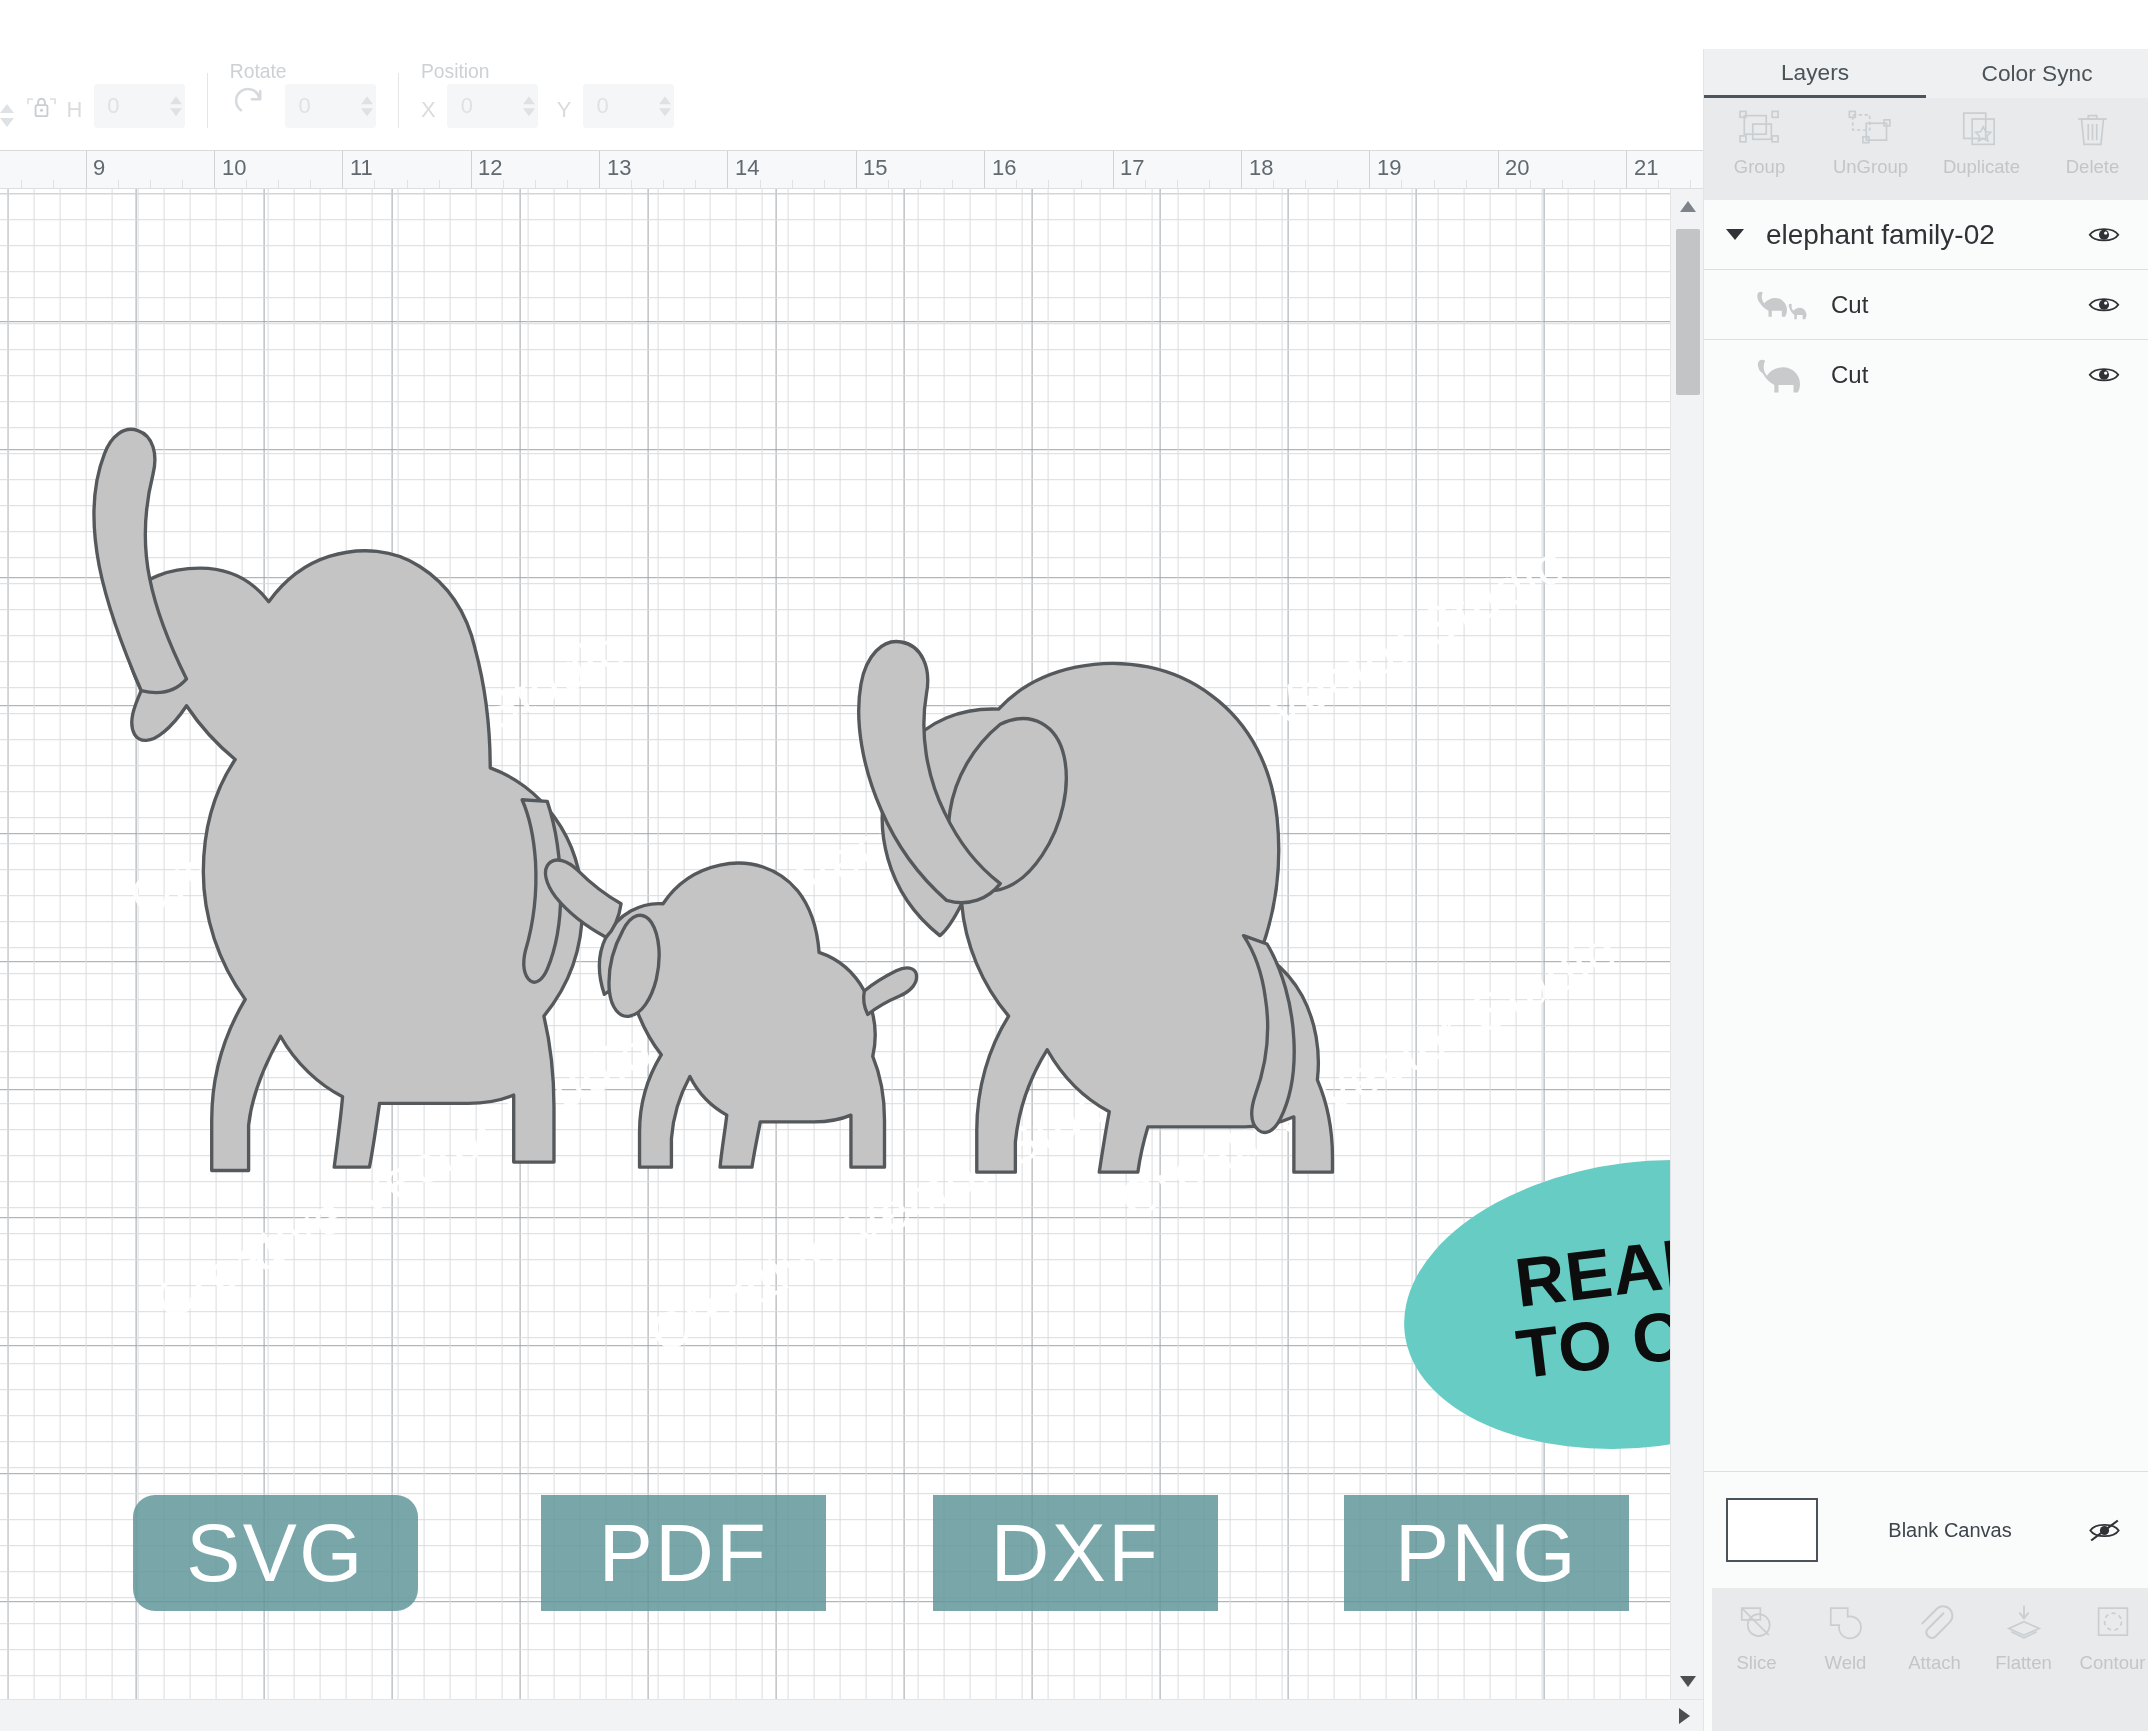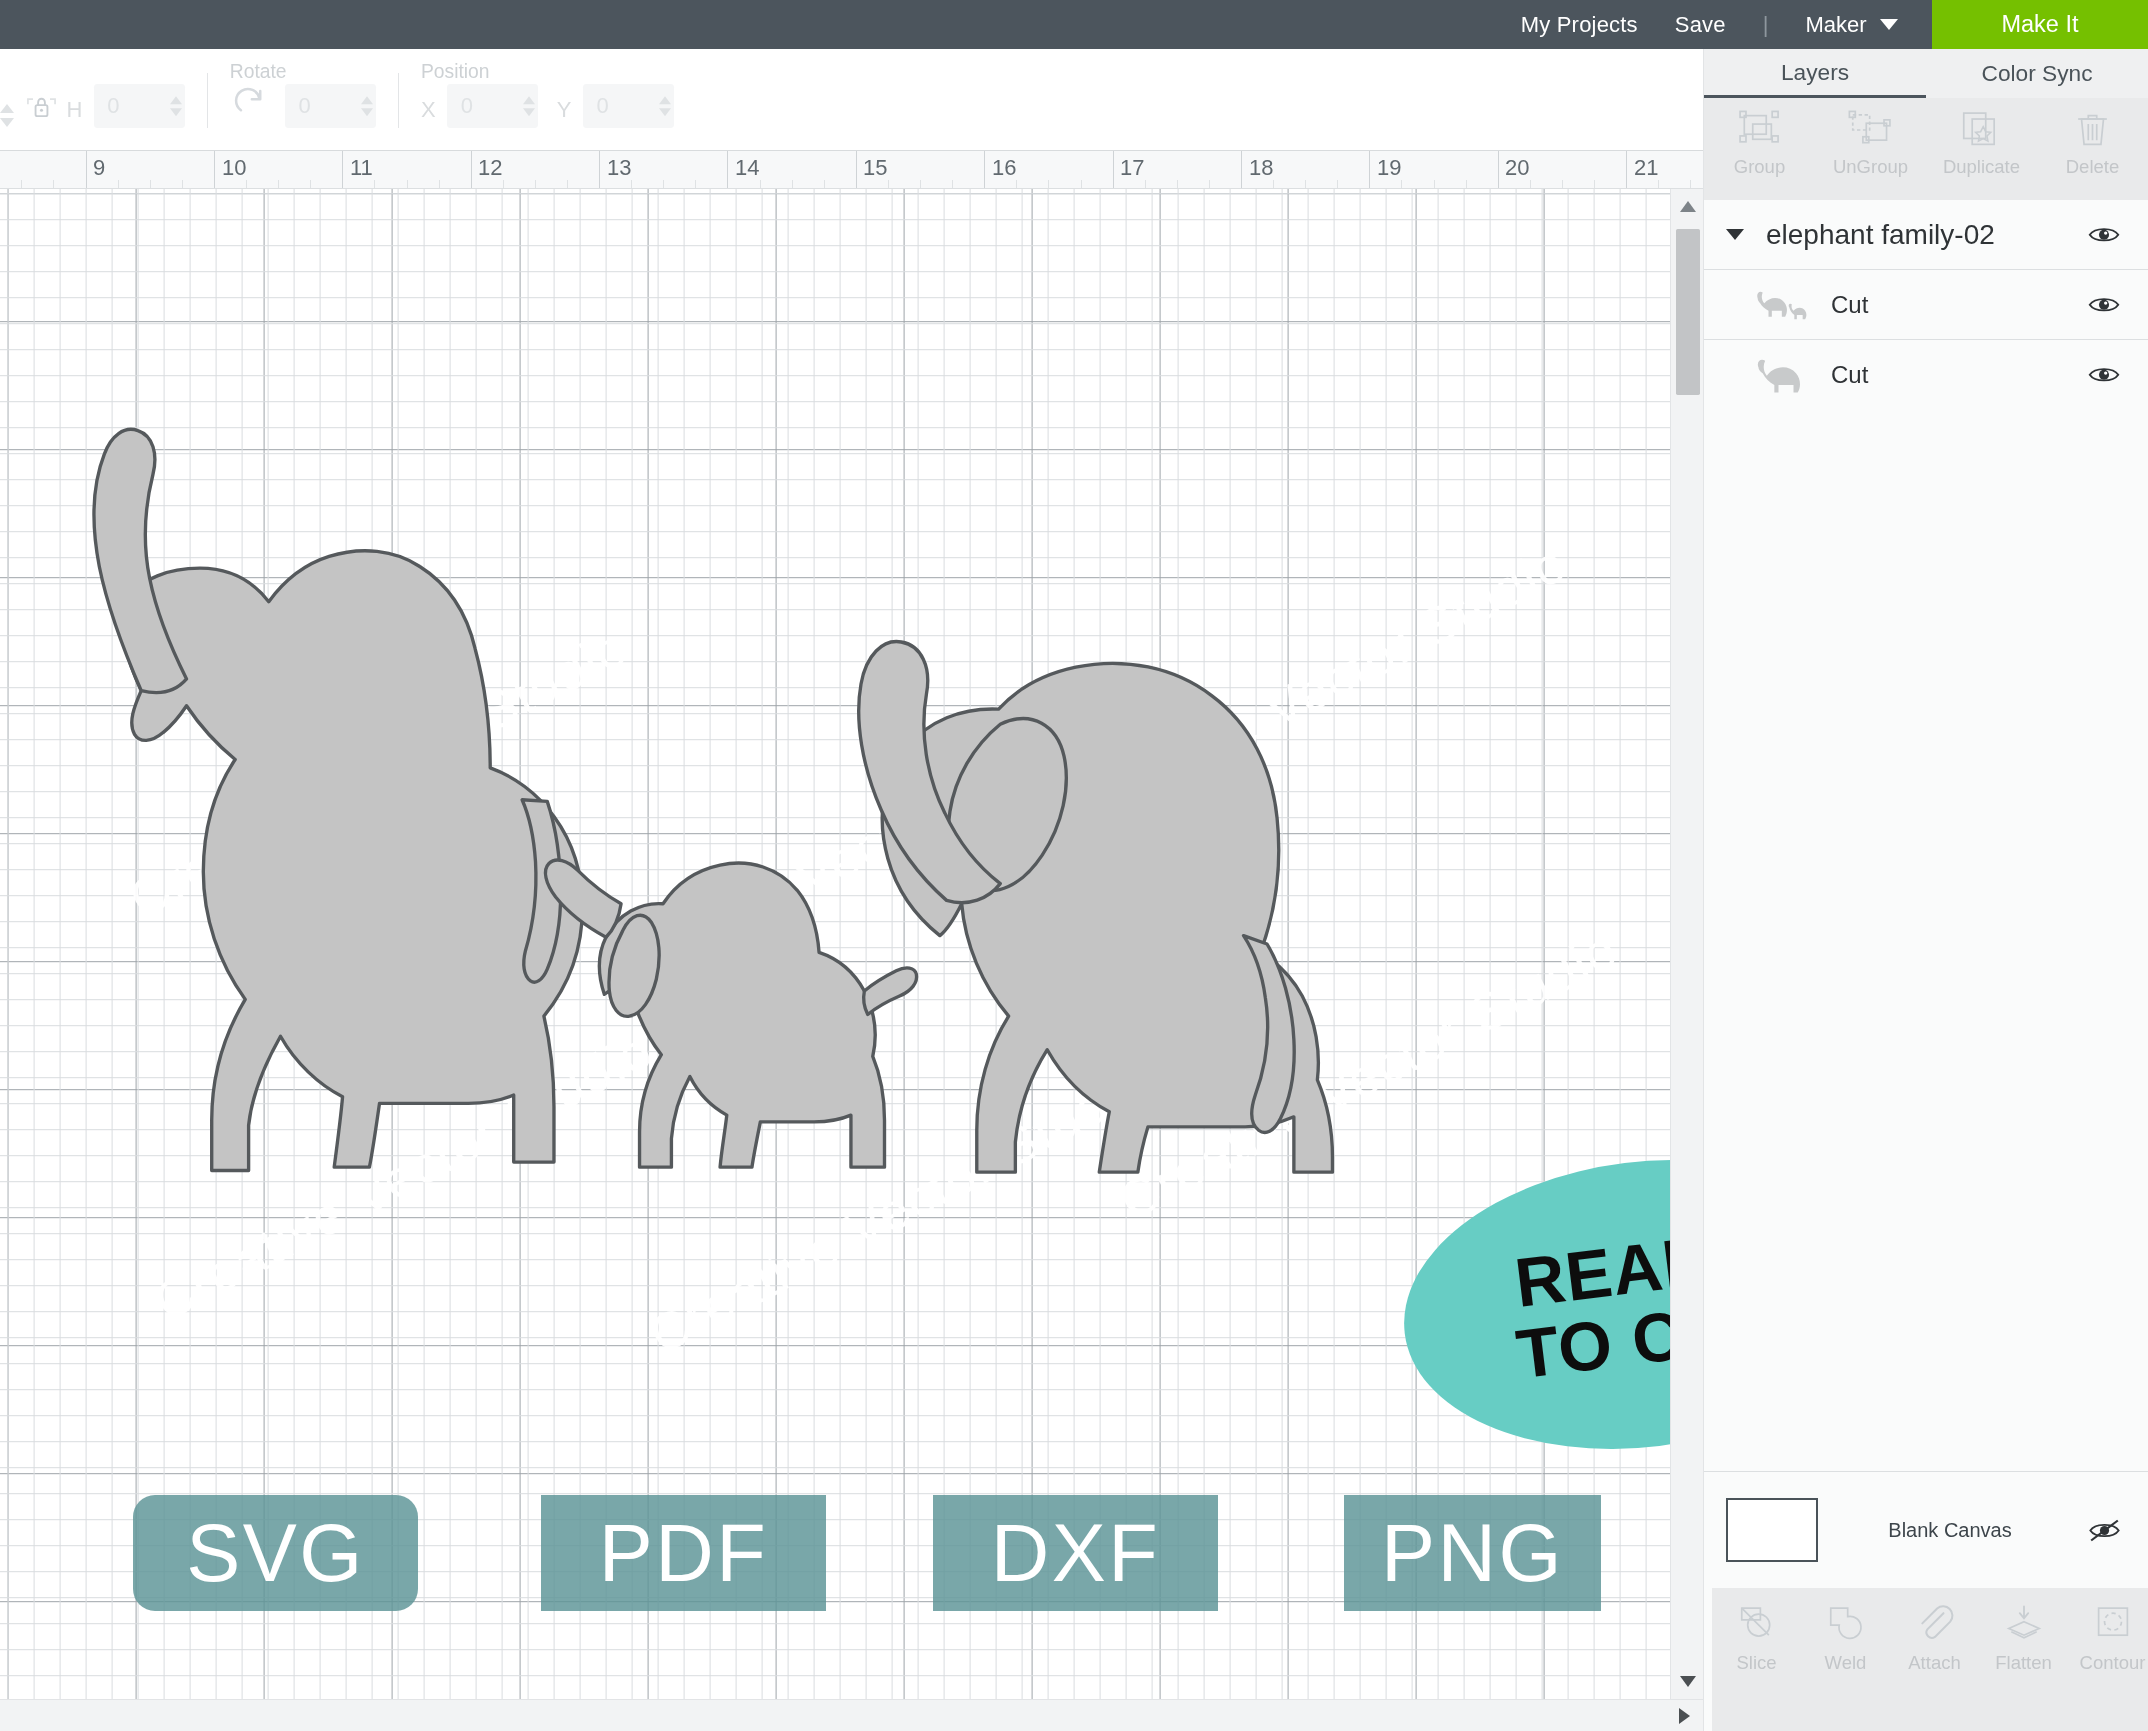--- a/index.html
+++ b/index.html
@@ -217,30 +217,20 @@
 
   .rpanel-scroll {
     position: absolute; left: -3.4px; top: 151px; width: 10px; height: 1426px;
   }
 </style>
 </head>
 <body>
 
 <div id="app">
 
-  <div class="topbar">
-    <div class="topbar-link">My Projects</div>
-    <div class="topbar-link">Save</div>
-    <div class="topbar-sep">|</div>
-    <div class="maker-wrap">
-      <span class="maker-label">Maker</span>
-      <span class="chev"></span>
-    </div>
-    <button class="makeit">Make It</button>
-  </div>
 
   <div class="edittoolbar">
 
     <div class="tb-group">
       <div class="stepper">
         <i class="up"></i>
           <i class="dn"></i>
       </div>
       <div class="lockwrap">
         <svg width="39" height="39" viewBox="0 0 46 46">
@@ -552,21 +542,21 @@
     <div id="badges">
         <div class="badge" style="left: 133px; top: 1306px; width: 285px; height: 116px; border-radius: 22px;">
           <span>SVG</span>
         </div>
         <div class="badge" style="left: 541px; top: 1306px; width: 285px; height: 116px;">
           <span>PDF</span>
         </div>
         <div class="badge" style="left: 933px; top: 1306px; width: 285px; height: 116px;">
           <span>DXF</span>
         </div>
-        <div class="badge" style="left: 1344px; top: 1306px; width: 257px; height: 116px;">
+        <div class="badge" style="left: 1344px; top: 1306px; width: 285px; height: 116px;">
           <span>PNG</span>
         </div>
       </div>
   </div>
 
   <div class="rtc">
     <span>READY</span>
     <span>TO CUT</span>
   </div>
 

